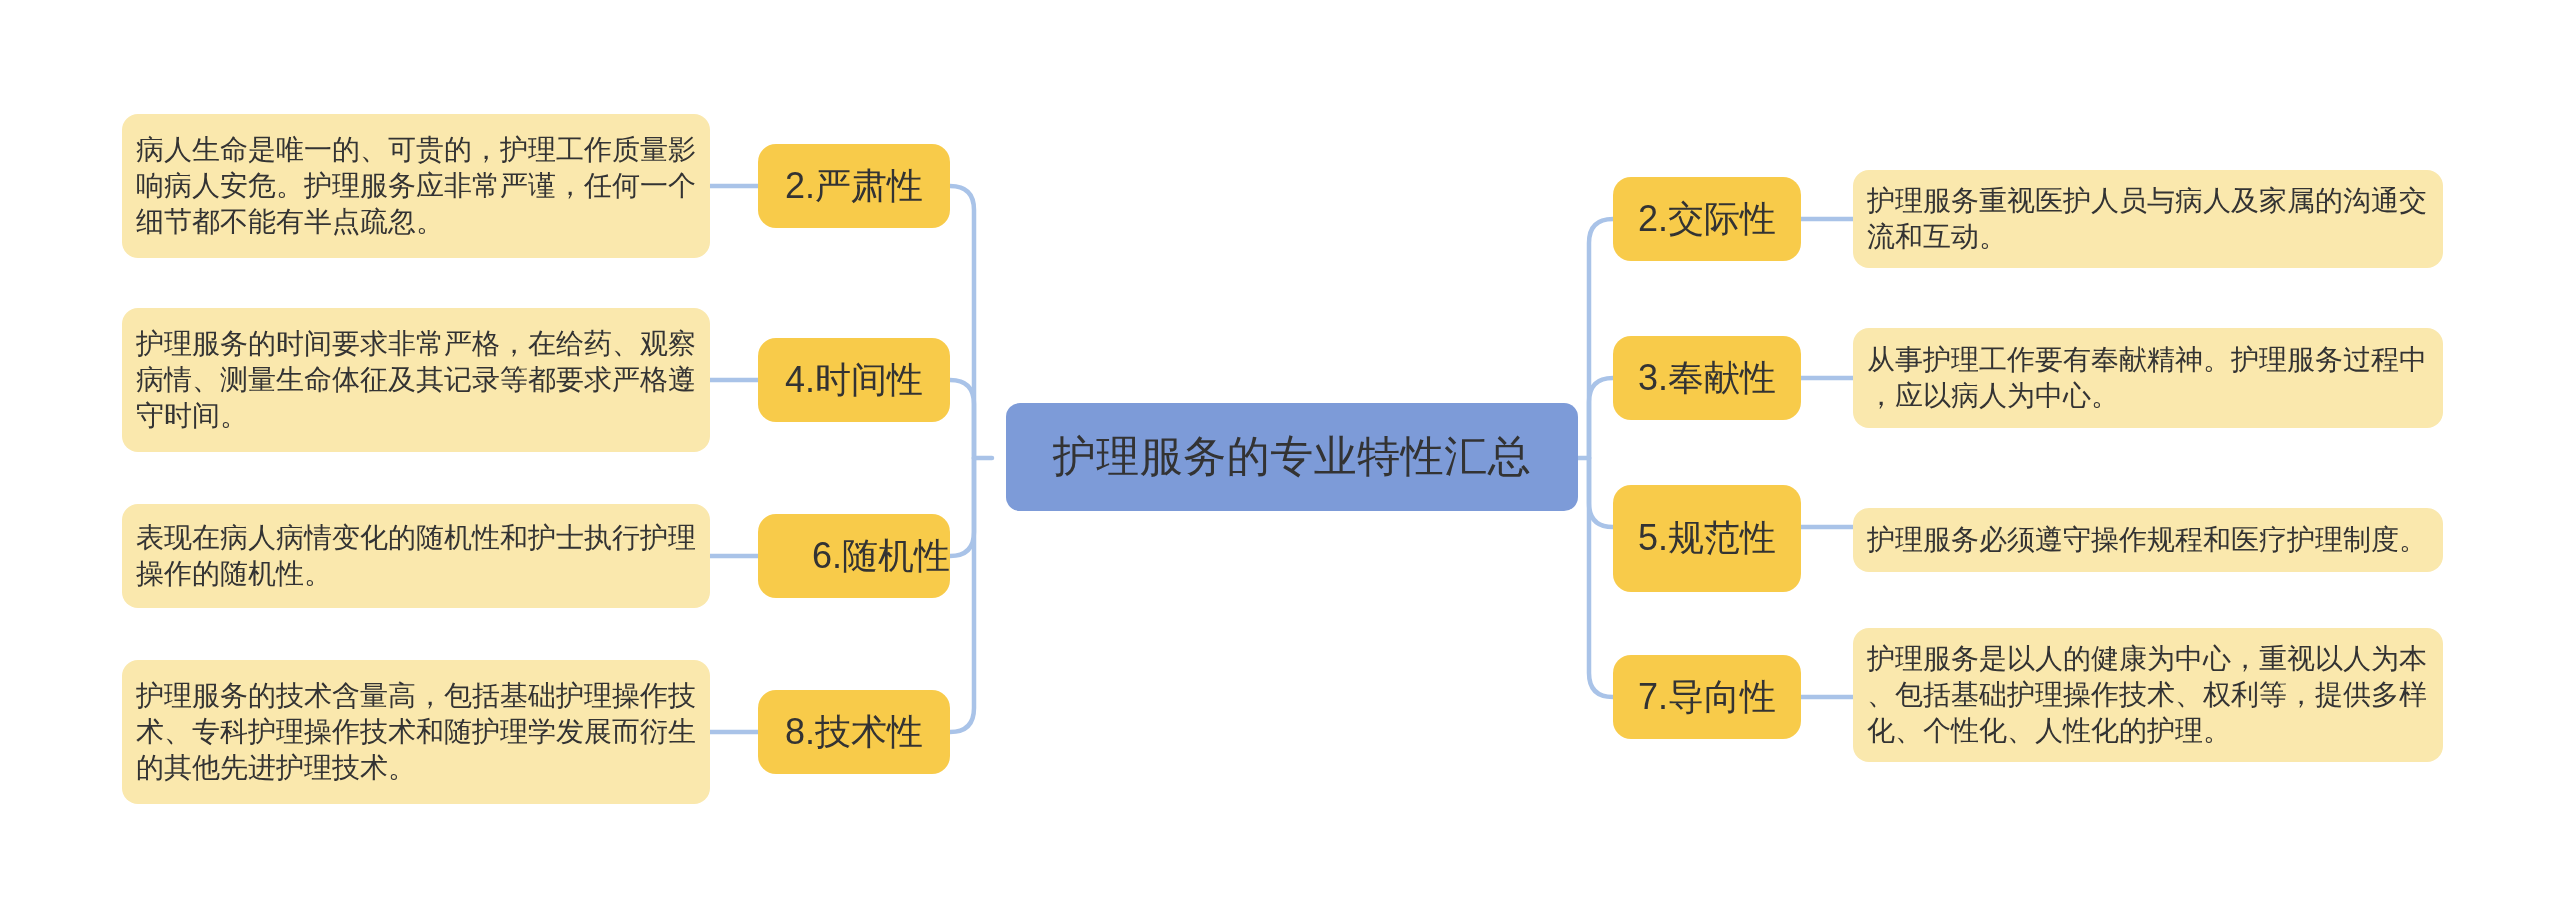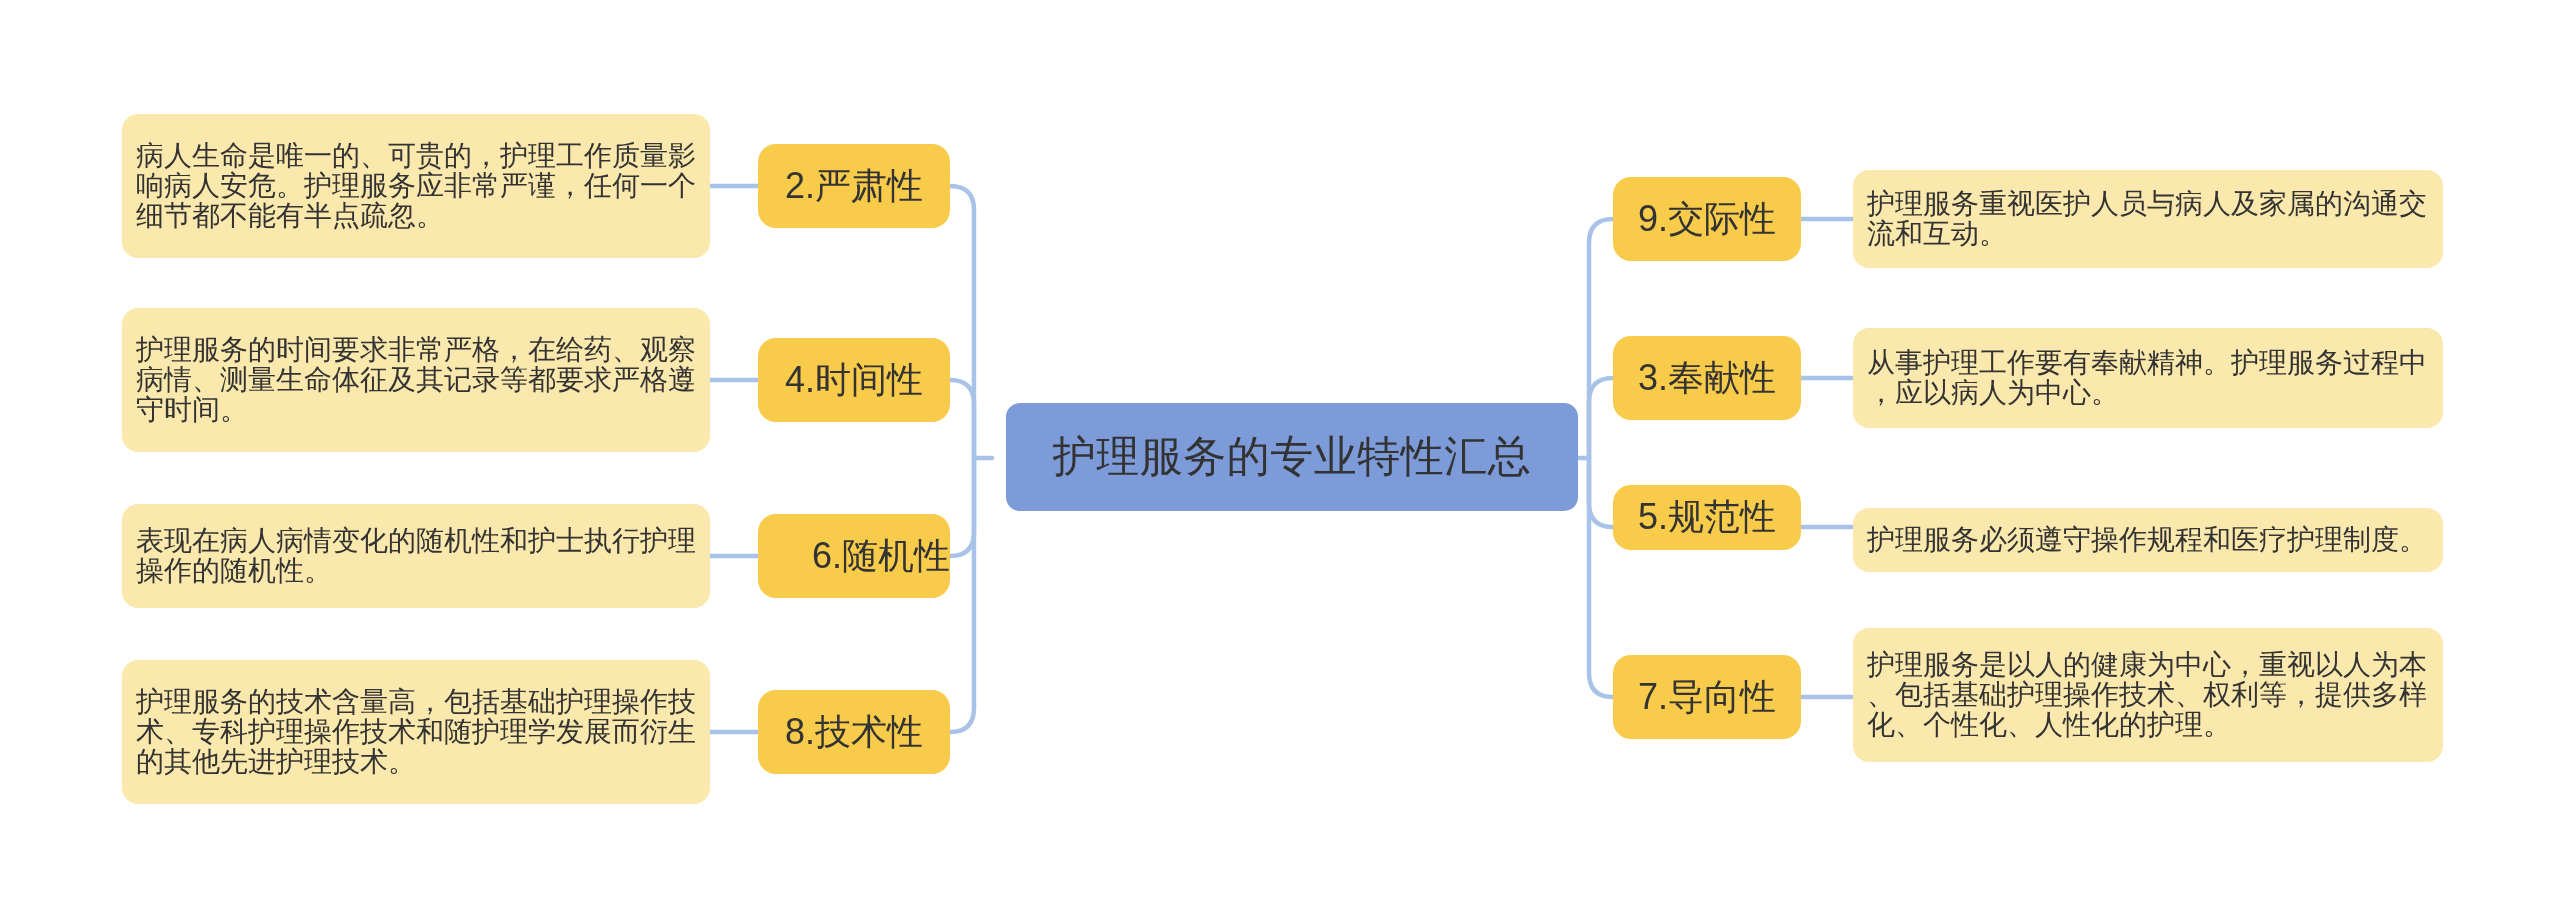--- a/index.html
+++ b/index.html
@@ -45,21 +45,21 @@
     background: var(--topic-fill);
     border-radius: 18px;
     font-size: 36px;
     font-weight: 400;
     white-space: nowrap;
   }
   .desc-node {
     background: var(--desc-fill);
     border-radius: 16px;
     font-size: 28px;
-    line-height: 30px;
+    line-height: 36px;
     justify-content: flex-start;
     text-align: left;
     padding: 0 14px;
     line-break: anywhere;
     word-break: break-all;
   }
   .desc-node span { display: block; width: 100%; }
 </style>
 </head>
 <body>
@@ -115,26 +115,26 @@
     <span>4.时间性</span>
   </div>
   <div class="node topic-node" style="left:758px; top:514px; width:192px; height:84px;justify-content:flex-end;">
     <span>6.随机性</span>
   </div>
   <div class="node topic-node" style="left:758px; top:690px; width:192px; height:84px;">
     <span>8.技术性</span>
   </div>
 
   <div class="node topic-node" style="left:1613px; top:177px; width:188px; height:84px;">
-    <span>9.交际性</span>
+    <span>2.交际性</span>
   </div>
   <div class="node topic-node" style="left:1613px; top:336px; width:188px; height:84px;">
     <span>3.奉献性</span>
   </div>
-  <div class="node topic-node" style="left:1613px; top:485px; width:188px; height:65px;">
+  <div class="node topic-node" style="left:1613px; top:485px; width:188px; height:107px;">
     <span>5.规范性</span>
   </div>
   <div class="node topic-node" style="left:1613px; top:655px; width:188px; height:84px;">
     <span>7.导向性</span>
   </div>
 
   <div class="node desc-node" style="left:1853px; top:170px; width:590px; height:98px;">
     <span>护理服务重视医护人员与病人及家属的沟通交流和互动。</span>
   </div>
   <div class="node desc-node" style="left:1853px; top:328px; width:590px; height:100px;">

